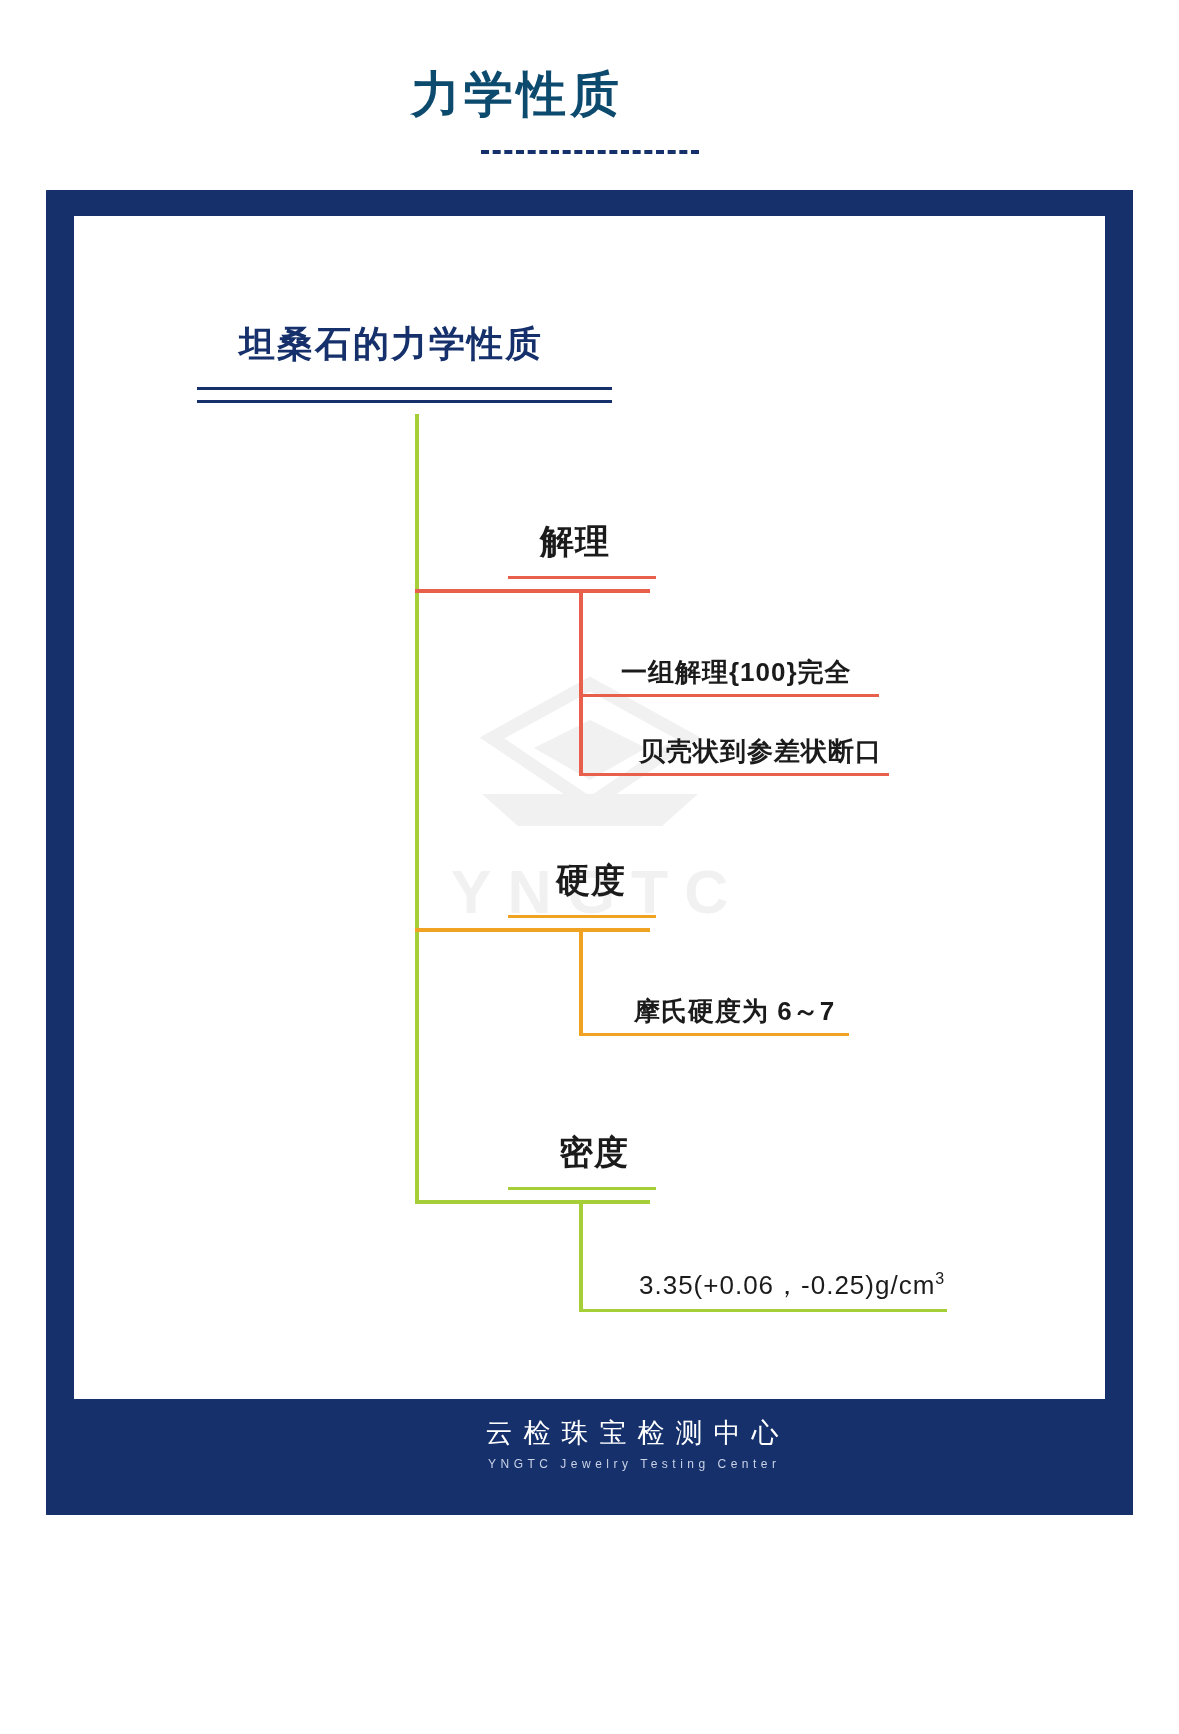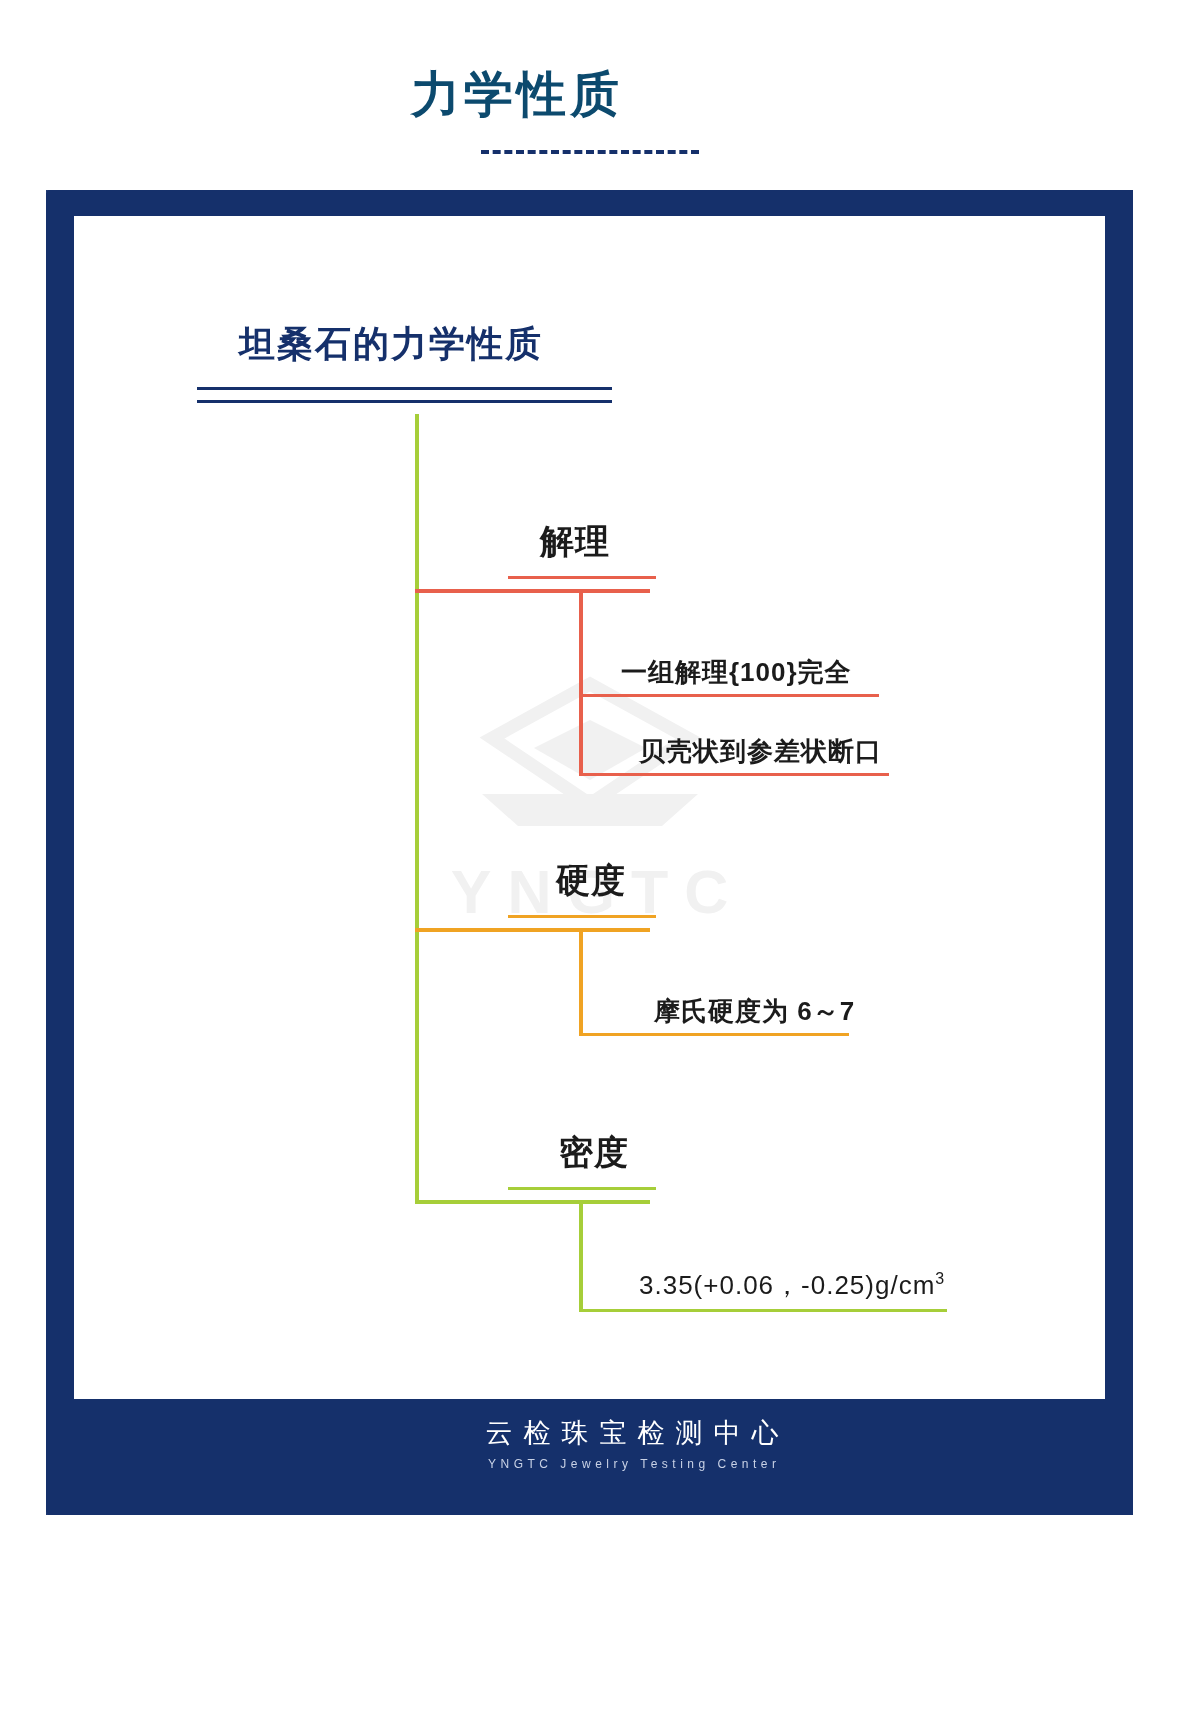--- a/index.html
+++ b/index.html
@@ -147,21 +147,21 @@
   .sub-h-c1 { left: 505px; top: 1093px; width: 368px; height: 3px; background: #a6ce39; }
 
   
   .leaf {
     position: absolute;
     font-size: 26px;
     font-weight: 700;
     letter-spacing: 1px;
   }
   .leaf-a { color: #1b1b1b; }
-  .leaf-b { color: #1b1b1b; margin-left: 20px; }
+  .leaf-b { color: #1b1b1b; }
   .leaf-c { color: #1b1b1b; font-weight: 400; }
   .leaf-c sup { font-size: 16px; }
 
   
   .footer {
     position: absolute;
     left: 0;
     top: 1225px;
     width: 1124px;
     text-align: center;

